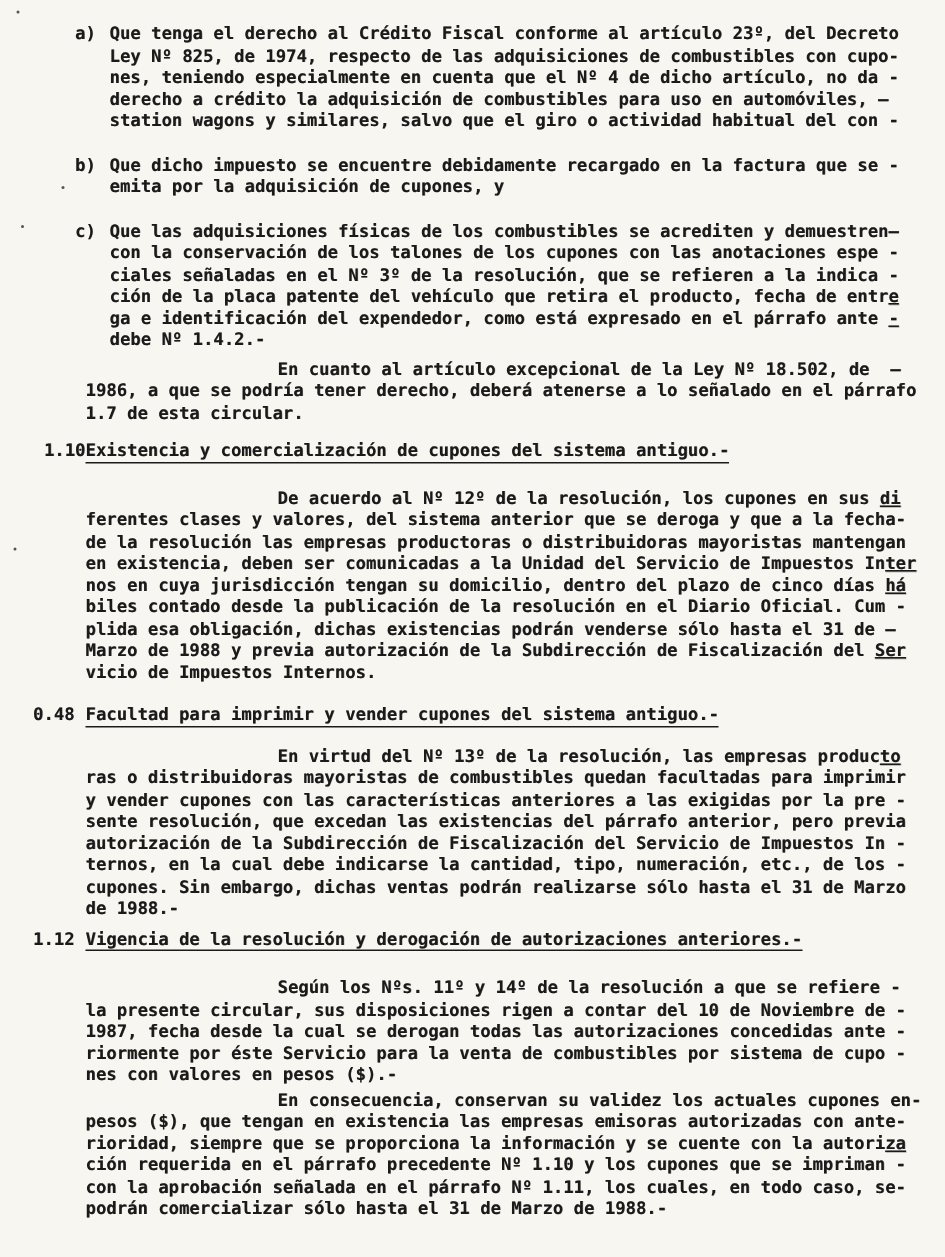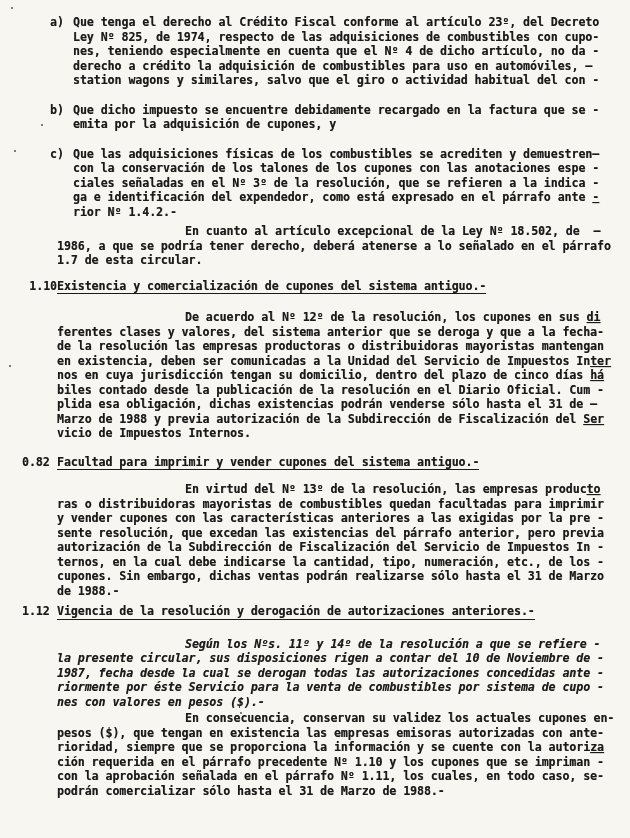--- a/index.html
+++ b/index.html
@@ -41,21 +41,21 @@
   
   #doc-content > :nth-child(1)  { margin-bottom: 15px; }
   #doc-content > :nth-child(2)  { margin-bottom: 15px; }
   #doc-content > :nth-child(3)  { margin-bottom: 5px;  }
   #doc-content > :nth-child(4)  { margin-bottom: 11px; }
   #doc-content > :nth-child(5)  { margin-bottom: 16px; text-align: right; }
   #doc-content > :nth-child(6)  { margin-bottom: 14px; }
   #doc-content > :nth-child(7)  { margin-bottom: 12px; }
   #doc-content > :nth-child(8)  { margin-bottom: 6px;  }
   #doc-content > :nth-child(9)  { margin-bottom: 17px; }
-  #doc-content > :nth-child(10) { margin-bottom: 2px; font-style: italic;  }
+  #doc-content > :nth-child(10) { margin-bottom: 2px;  }
   #doc-content > :nth-child(11) { margin-bottom: 0;    }
 
   .speck {
     position: absolute;
     background: rgba(30,30,30,0.75);
     border-radius: 50%;
   }
   .speck.s1 { left: 11px;  top: 7px;   width: 2px; height: 2px; }
   .speck.s2 { left: 41px;  top: 124px; width: 2px; height: 2px; }
   .speck.s3 { left: 14px;  top: 150px; width: 2px; height: 2px; }
@@ -88,22 +88,23 @@
           <div class="line">Que dicho impuesto se encuentre debidamente recargado en la factura que se -</div>
           <div class="line">emita por la adquisición de cupones, y</div>
         </div>
       </div>
       <div class="list-item">
         <span class="marker">c)</span>
         <div class="lines">
           <div class="line">Que las adquisiciones físicas de los combustibles se acrediten y demuestren—</div>
           <div class="line">con la conservación de los talones de los cupones con las anotaciones espe -</div>
           <div class="line">ciales señaladas en el Nº 3º de la resolución, que se refieren a la indica -</div>
+          <div class="line">ción de la placa patente del vehículo que retira el producto, fecha de entr<span class="cont">e</span></div>
           <div class="line">ga e identificación del expendedor, como está expresado en el párrafo ante <span class="cont">-</span></div>
-          <div class="line">rior Nº 1.4.2.-</div>
+          <div class="line">debe Nº 1.4.2.-</div>
         </div>
       </div>
       <div class="paragraph">
         <div class="line first">En cuanto al artículo excepcional de la Ley Nº 18.502, de  —</div>
         <div class="line">1986, a que se podría tener derecho, deberá atenerse a lo señalado en el párrafo</div>
         <div class="line">1.7 de esta circular.</div>
       </div>
       <div class="heading">
         <span class="num">1.10</span>
         <span class="title">Existencia y comercialización de cupones del sistema antiguo.-</span>
@@ -113,21 +114,21 @@
         <div class="line">ferentes clases y valores, del sistema anterior que se deroga y que a la fecha-</div>
         <div class="line">de la resolución las empresas productoras o distribuidoras mayoristas mantengan</div>
         <div class="line">en existencia, deben ser comunicadas a la Unidad del Servicio de Impuestos In<span class="cont">ter</span></div>
         <div class="line">nos en cuya jurisdicción tengan su domicilio, dentro del plazo de cinco días <span class="cont">há</span></div>
         <div class="line">biles contado desde la publicación de la resolución en el Diario Oficial. Cum -</div>
         <div class="line">plida esa obligación, dichas existencias podrán venderse sólo hasta el 31 de —</div>
         <div class="line">Marzo de 1988 y previa autorización de la Subdirección de Fiscalización del <span class="cont">Ser</span></div>
         <div class="line">vicio de Impuestos Internos.</div>
       </div>
       <div class="heading">
-        <span class="num">0.82</span>
+        <span class="num">0.48</span>
         <span class="title">Facultad para imprimir y vender cupones del sistema antiguo.-</span>
       </div>
       <div class="paragraph">
         <div class="line first">En virtud del Nº 13º de la resolución, las empresas produc<span class="cont">to</span></div>
         <div class="line">ras o distribuidoras mayoristas de combustibles quedan facultadas para imprimir</div>
         <div class="line">y vender cupones con las características anteriores a las exigidas por la pre -</div>
         <div class="line">sente resolución, que excedan las existencias del párrafo anterior, pero previa</div>
         <div class="line">autorización de la Subdirección de Fiscalización del Servicio de Impuestos In -</div>
         <div class="line">ternos, en la cual debe indicarse la cantidad, tipo, numeración, etc., de los -</div>
         <div class="line">cupones. Sin embargo, dichas ventas podrán realizarse sólo hasta el 31 de Marzo</div>

